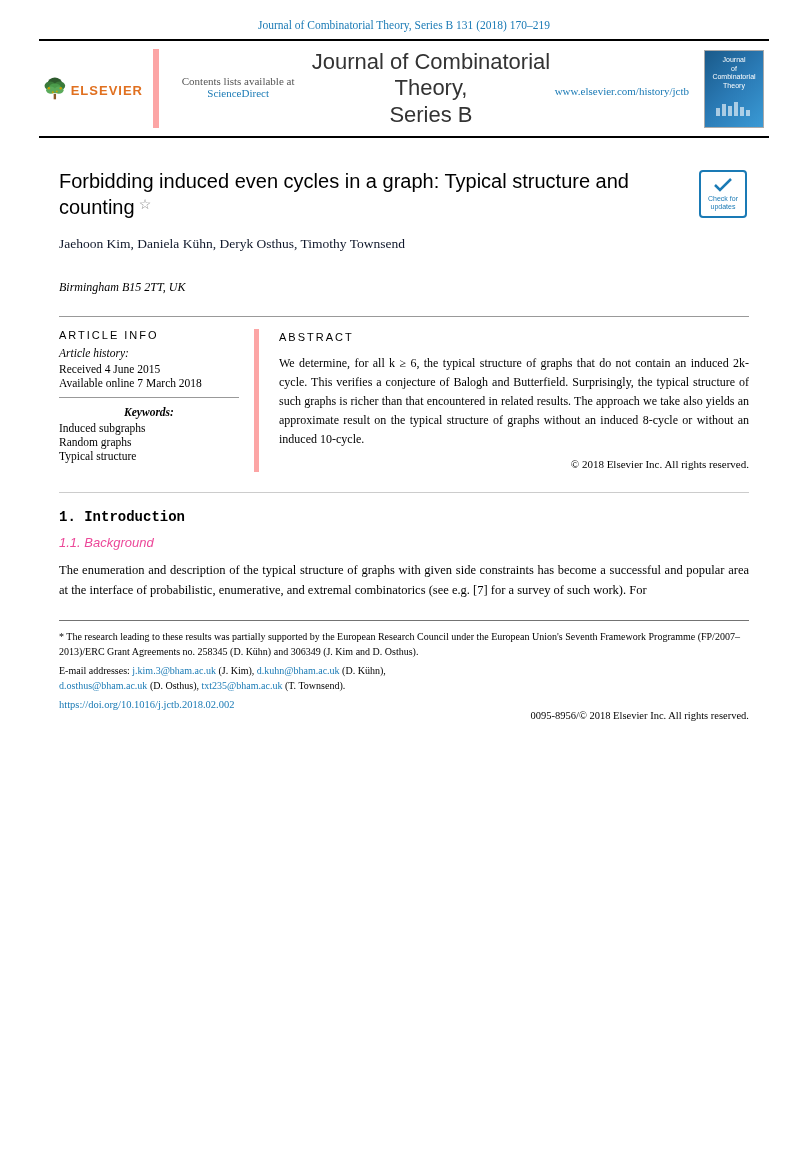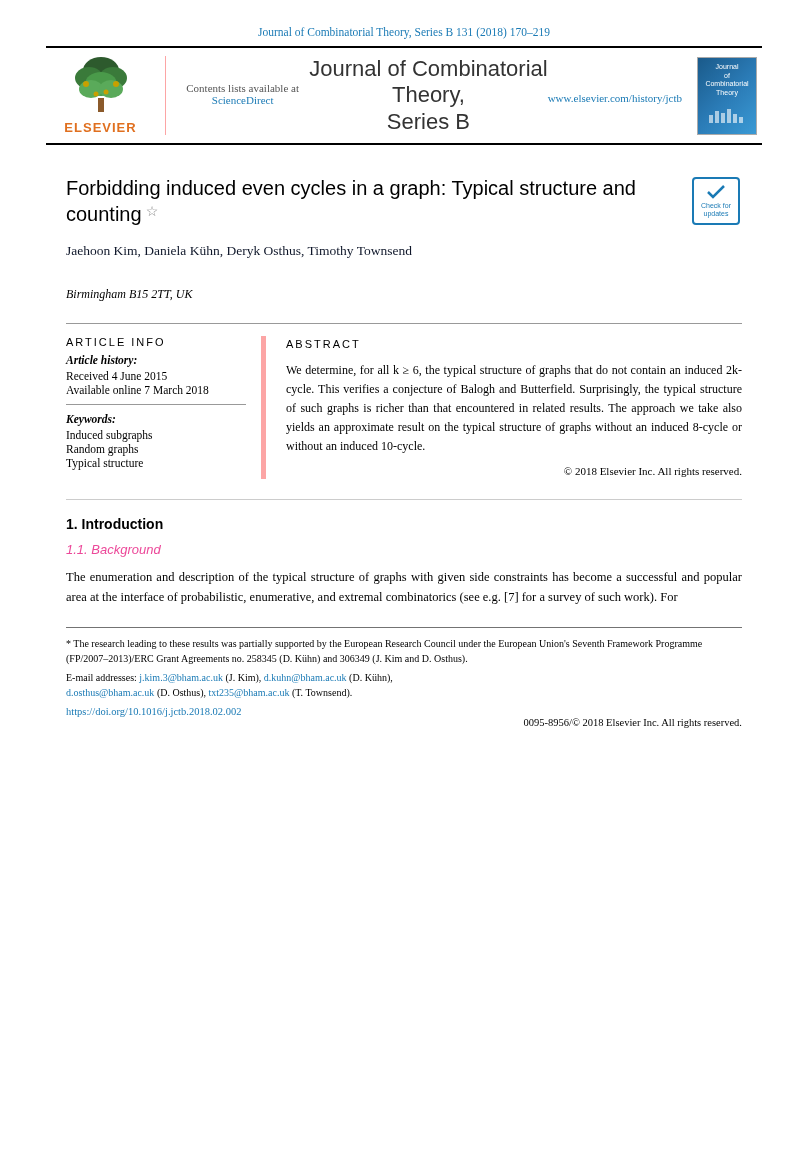--- a/index.html
+++ b/index.html
@@ -9,21 +9,21 @@
       font-size: 13px;
       color: #000;
       width: 808px;
       min-height: 1162px;
     }
 
     .page-container {
       width: 808px;
       min-height: 1162px;
       background: #fff;
-      padding: 16px;
+      padding: 9px;
     }
 
     
     .top-citation {
       text-align: center;
       padding: 10px 0 8px 0;
       font-size: 11.5px;
       color: #1a7ab5;
       border-bottom: none;
     }
@@ -35,24 +35,24 @@
       border-top: 2px solid #000;
       border-bottom: 2px solid #000;
       margin: 0 30px;
       padding: 8px 0;
     }
 
     .elsevier-logo {
       width: 120px;
       flex-shrink: 0;
       display: flex;
-      flex-direction: column;
-      align-items: center;
-      justify-content: center;
-      border-right: 1px solid #fca5a5;
+      flex-direction: row;
+      align-items: center;
+      justify-content: center;
+      border-right: 6px solid #fca5a5;
       padding-right: 10px;
       margin-right: 10px;
     }
 
     .elsevier-tree {
       width: 80px;
       height: 60px;
     }
 
     .elsevier-text {
@@ -219,41 +219,42 @@
       font-variant: small-caps;
       font-size: 11px;
       letter-spacing: 2px;
       color: #000;
       margin-bottom: 6px;
       font-family: Arial, sans-serif;
     }
 
     .info-subsection-title {
       font-style: italic;
-      font-weight: bold;
+      font-weight: normal;
       font-size: 11.5px;
       margin-bottom: 4px;
     }
 
     .info-line {
       font-size: 11.5px;
       margin-bottom: 2px;
     }
 
     .info-divider {
       border: none;
       border-top: 1px solid #999;
       margin: 8px 0;
     }
 
     .keywords-title {
       font-style: italic;
       font-weight: bold;
       font-size: 11.5px;
       margin-bottom: 4px;
+      text-align: center;
     }
 
     .keyword-item {
       font-size: 11.5px;
       margin-bottom: 2px;
     }
 
     .abstract-col {
       flex: 1;
       font-size: 12px;
@@ -285,21 +286,21 @@
     
     .section-separator {
       border: none;
       border-top: 1px solid #ccc;
       margin: 16px 0;
     }
 
     
     .section-heading {
       font-size: 14px;
-      font-family: Liberation Sans, sans-serif;
+      font-family: Liberation Mono, monospace;
       font-weight: bold;
       color: #000;
       margin-bottom: 10px;
       margin-top: 10px;
     }
 
     .subsection-heading {
       font-size: 13px;
       font-style: italic;
       font-family: Arial, sans-serif;

